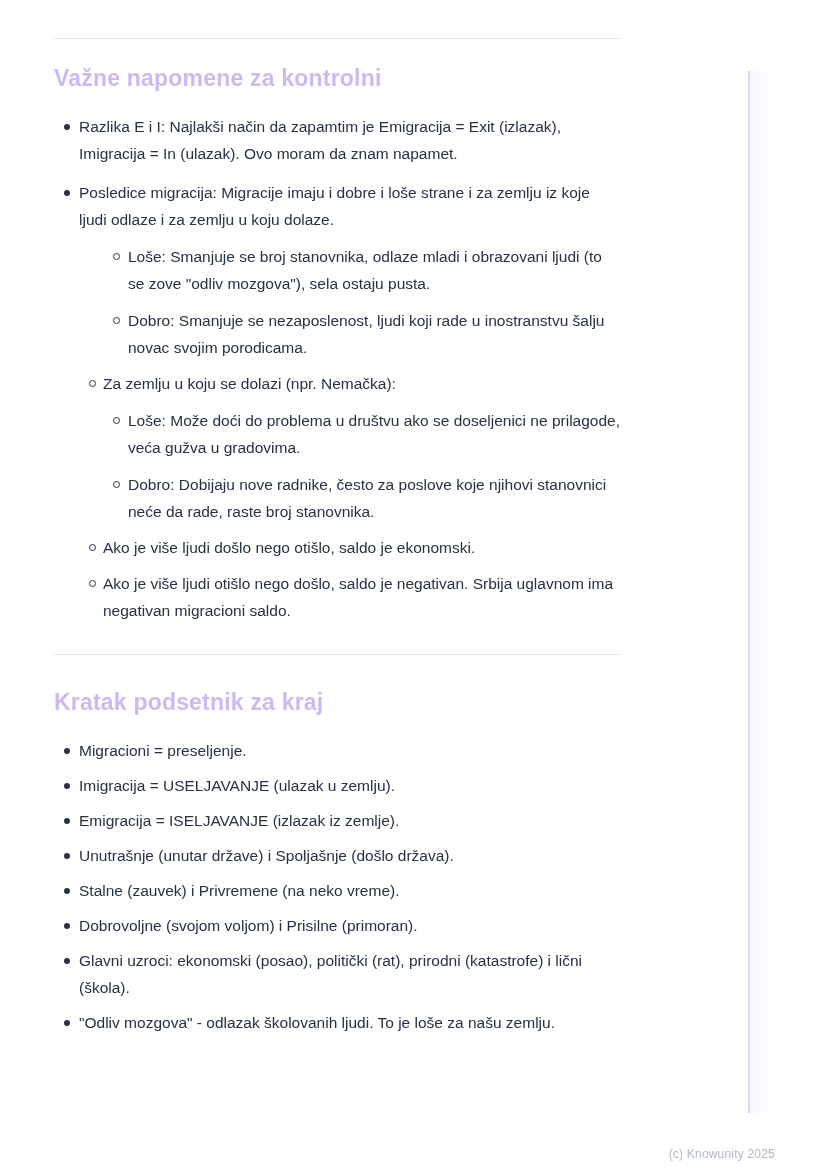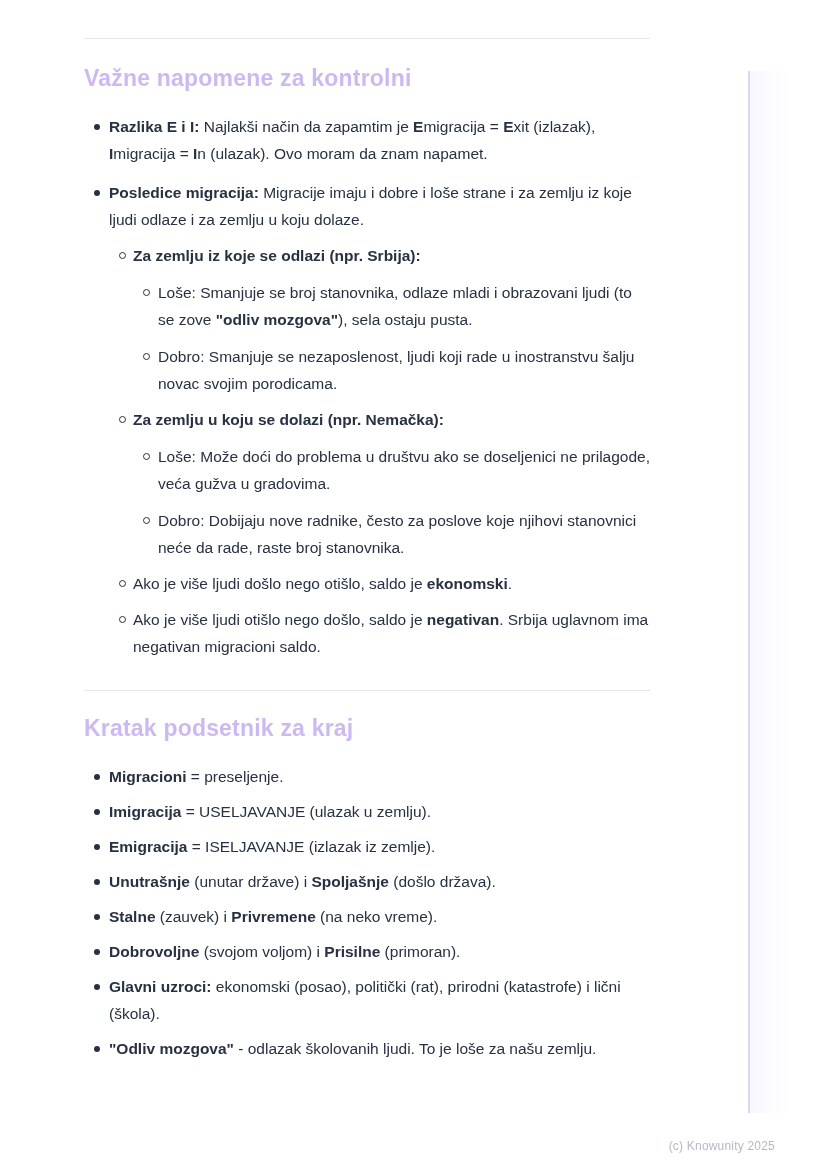--- a/index.html
+++ b/index.html
@@ -11,36 +11,36 @@
   }
   *{box-sizing:border-box;}
   html,body{margin:0;padding:0;}
   body{
     width:828px;height:1171px;background:#ffffff;
     font-family:"Liberation Sans","DejaVu Sans",sans-serif;
     color:var(--body);
     overflow:hidden;
   }
   .page{position:relative;width:828px;height:1171px;}
-  .content{margin-left:84px;width:566px;}
+  .content{margin-left:54px;width:566px;}
   .section{border-top:1px solid var(--divider);}
   .section-1{padding-top:2px;margin-top:38px;}
-  .section-2{margin-top:30px;padding-top:0;}
+  .section-2{margin-top:30px;padding-top:10px;}
   .section-title{
     font-size:23px;line-height:26px;font-weight:700;
     color:var(--heading);
     margin:24px 0 22px 0;
     letter-spacing:0.2px;
   }
   ul.notes{
     list-style:none;margin:0;padding:0;
     font-size:15.5px;line-height:27px;color:var(--body);
   }
   ul.notes li{position:relative;}
-  ul.notes li strong{font-weight:700;}
+  ul.notes li strong{font-weight:400;}
   li.l0{padding-left:25px;margin-top:12px;}
   li.l1{padding-left:49px;margin-top:9px;}
   li.l2{padding-left:74px;margin-top:10px;}
   li.l0::before{
     content:"";position:absolute;left:10px;top:10.5px;
     width:6px;height:6px;border-radius:50%;background:currentColor;
   }
   li.l1::before{
     content:"";position:absolute;left:35px;top:10px;
     width:5px;height:5px;border-radius:50%;border:1.5px solid currentColor;
@@ -50,36 +50,35 @@
     width:5px;height:5px;border-radius:50%;border:1.5px solid currentColor;
   }
   .section-2 li.l0{margin-top:8px;}
   .page-edge{
     position:absolute;left:748px;top:33px;
     width:44px;height:1042px;
     border-left:2px solid var(--edge);
     background:linear-gradient(90deg,#f8f6fd 0%,#fdfdff 55%,#ffffff 100%);
   }
   .footer{
-    position:absolute;right:53px;bottom:56px;
+    position:absolute;right:53px;bottom:48px;
     font-size:12px;color:var(--footer);letter-spacing:0.2px;
   }
 </style>
 </head>
 <body>
 
 <div class="page">
   <div class="content">
 
     <section class="section section-1">
       <h2 class="section-title">Važne napomene za kontrolni</h2>
       <ul class="notes">
           <li class="l0"><strong>Razlika E i I:</strong><span> Najlakši način da zapamtim je </span><strong>E</strong><span>migracija = </span><strong>E</strong><span>xit (izlazak), </span><strong>I</strong><span>migracija = </span><strong>I</strong><span>n (ulazak). Ovo moram da znam napamet.</span></li>
           <li class="l0"><strong>Posledice migracija:</strong><span> Migracije imaju i dobre i loše strane i za zemlju iz koje ljudi odlaze i za zemlju u koju dolaze.</span></li>
-          <li class="l1"><strong>Za zemlju iz koje se odlazi (npr. Srbija):</strong></li>
           <li class="l2"><span>Loše: Smanjuje se broj stanovnika, odlaze mladi i obrazovani ljudi (to se zove </span><strong>"odliv mozgova"</strong><span>), sela ostaju pusta.</span></li>
           <li class="l2"><span>Dobro: Smanjuje se nezaposlenost, ljudi koji rade u inostranstvu šalju novac svojim porodicama.</span></li>
           <li class="l1"><strong>Za zemlju u koju se dolazi (npr. Nemačka):</strong></li>
           <li class="l2"><span>Loše: Može doći do problema u društvu ako se doseljenici ne prilagode, veća gužva u gradovima.</span></li>
           <li class="l2"><span>Dobro: Dobijaju nove radnike, često za poslove koje njihovi stanovnici neće da rade, raste broj stanovnika.</span></li>
           <li class="l1"><span>Ako je više ljudi došlo nego otišlo, saldo je </span><strong>ekonomski</strong><span>.</span></li>
           <li class="l1"><span>Ako je više ljudi otišlo nego došlo, saldo je </span><strong>negativan</strong><span>. Srbija uglavnom ima negativan migracioni saldo.</span></li>
         </ul>
     </section>
 

